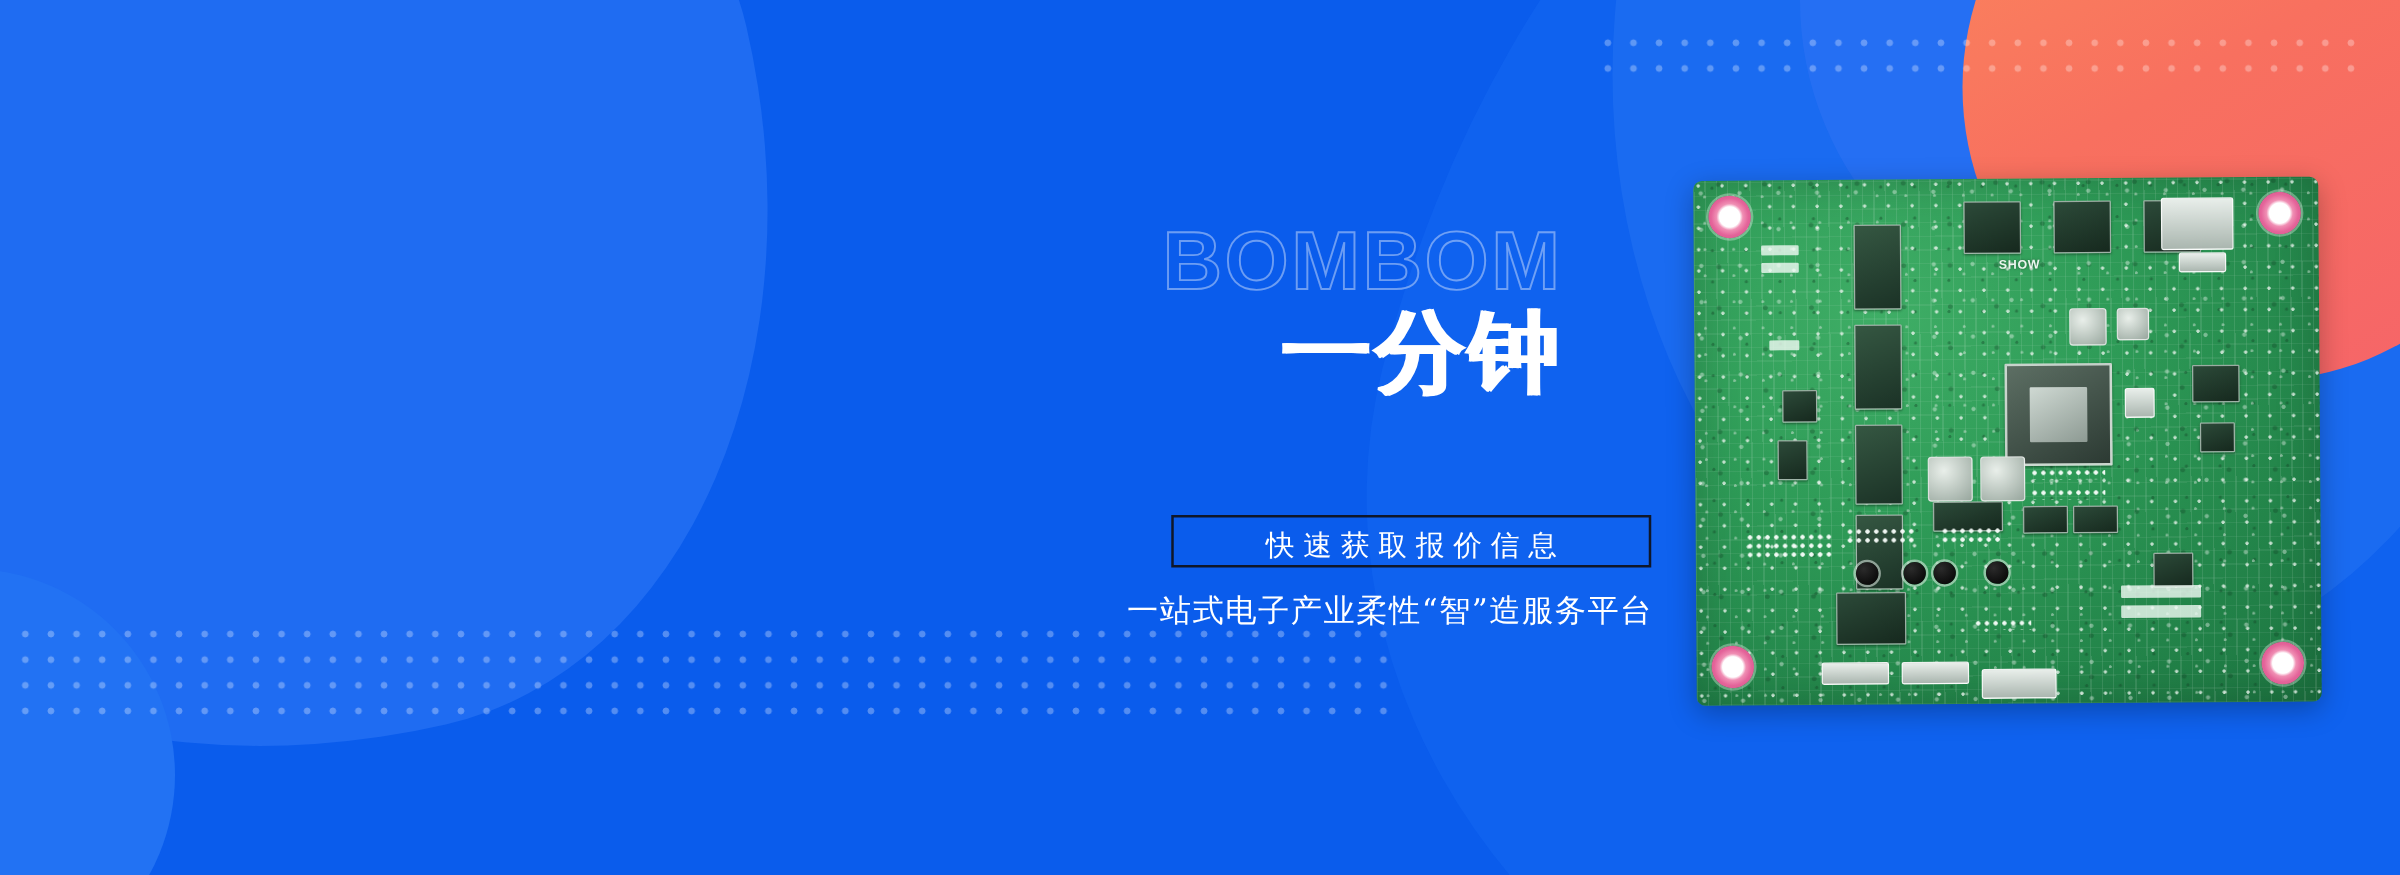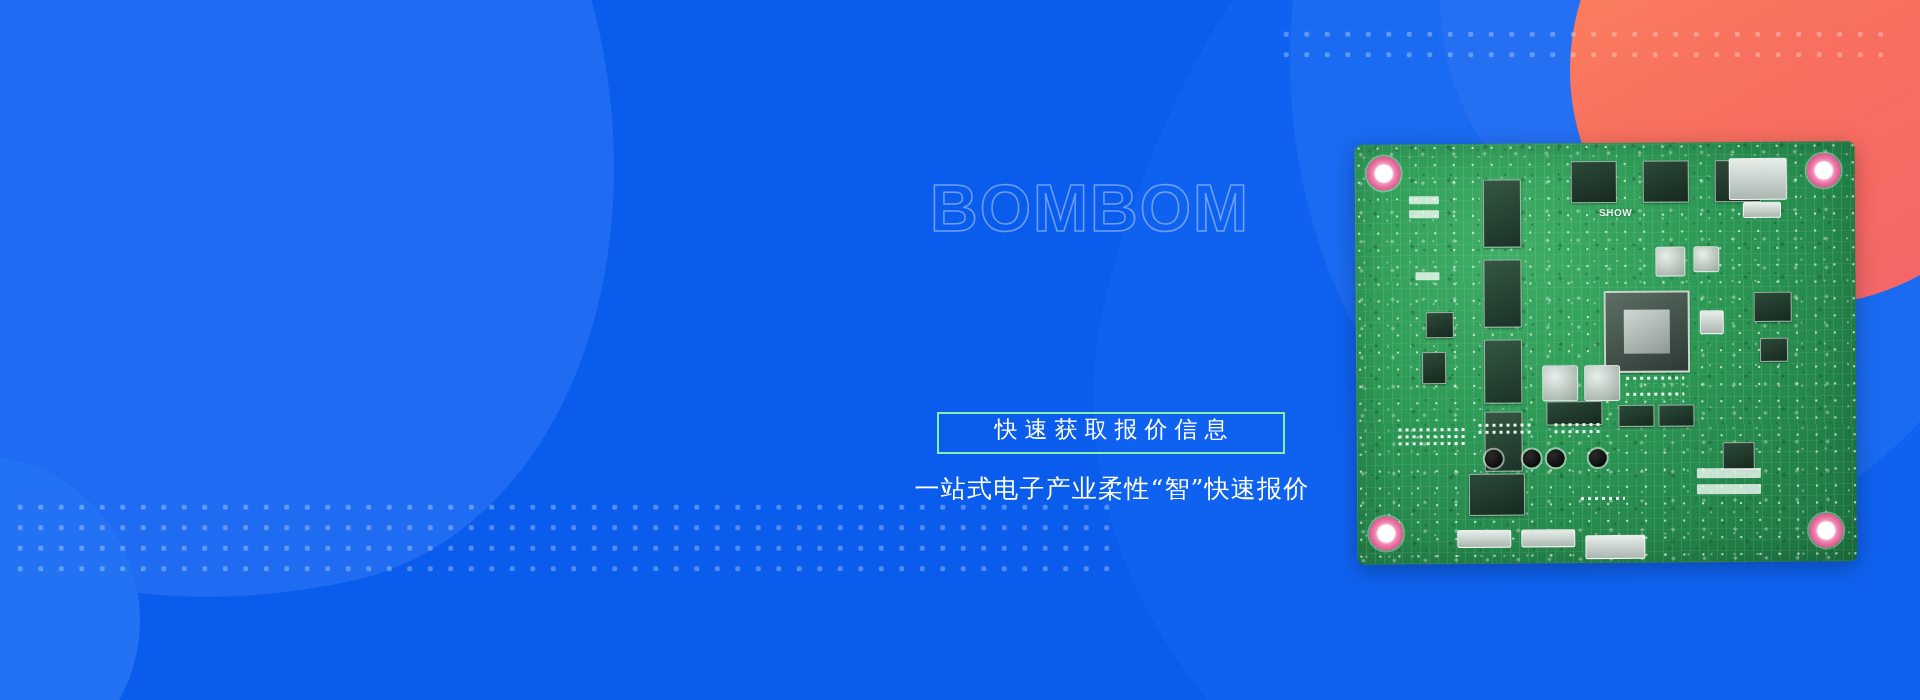--- a/index.html
+++ b/index.html
@@ -150,26 +150,26 @@
     font-family: "DejaVu Sans", "Liberation Sans", sans-serif;
     text-shadow: 2px 0 0 #fff, -1px 0 0 #fff;
   }
   .headline .line1 { display: block; }
   .headline .line2 { display: block; margin-top: 4px; }
 
   .cta-box {
     position: absolute;
     left: 937px;
     top: 412px;
-    width: 348px;
+    width: 384px;
     height: 42px;
     box-sizing: border-box;
-    border: 2px solid #86efac;
+    border: 2px solid #0f172a;
     display: flex;
-    align-items: flex-start;
+    align-items: flex-end;
     justify-content: center;
   }
   .cta-box span {
     color: #ffffff;
     font-size: 23px;
     letter-spacing: 7px;
     text-indent: 7px;
     font-weight: 400;
     font-family: "DejaVu Sans", "Liberation Sans", sans-serif;
   }
@@ -380,22 +380,23 @@
       <div class="pad" style="left:340px; top:342px; width:64px; height:10px;"></div>
 
       <span class="logo-badge" style="left:244px; top:64px;">SHOW</span>
     </div>
   </div>
 
   <div class="text-block">
     <div class="ghost-word">BOMBOM</div>
 
     <div class="headline">
+      <span class="line1">一分钟</span>
     </div>
 
     <div class="cta-box">
       <span>快速获取报价信息</span>
     </div>
 
-    <div class="tagline">一站式电子产业柔性“智”快速报价</div>
+    <div class="tagline">一站式电子产业柔性“智”造服务平台</div>
   </div>
 
 </div>
 
 </body></html>

